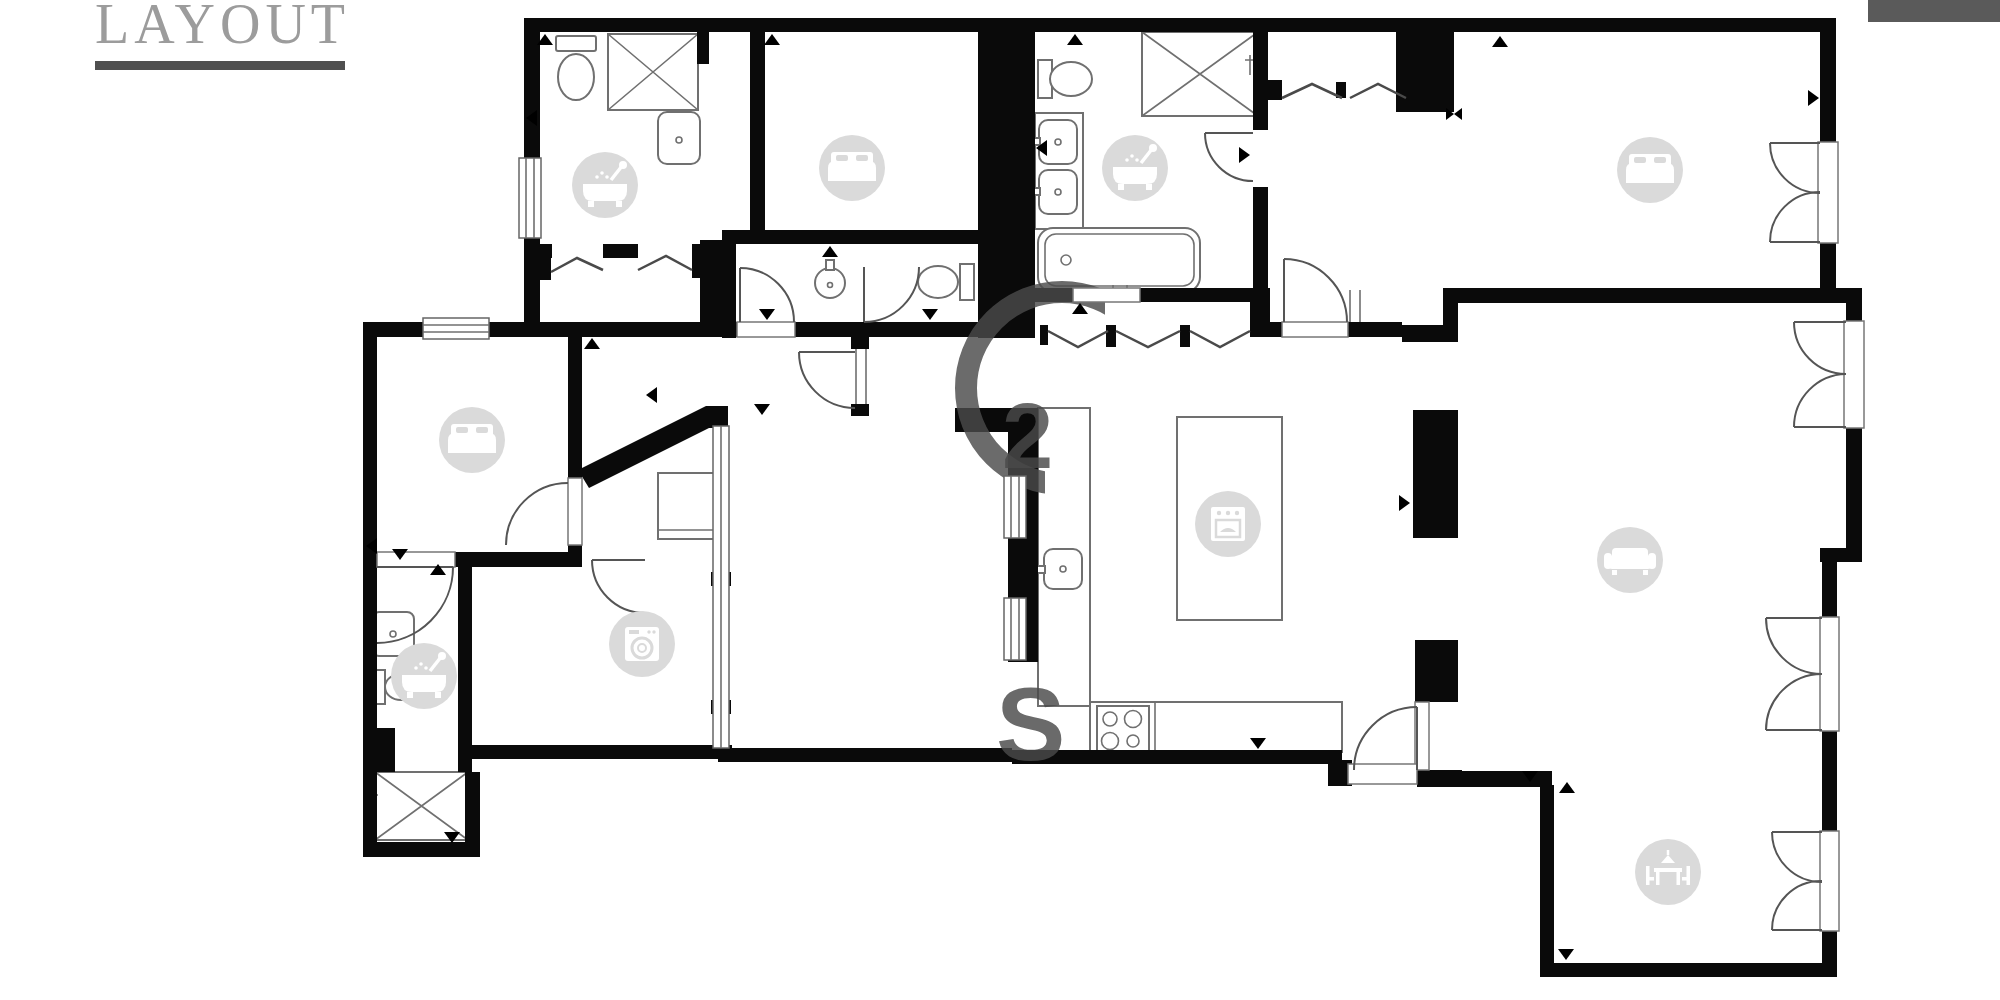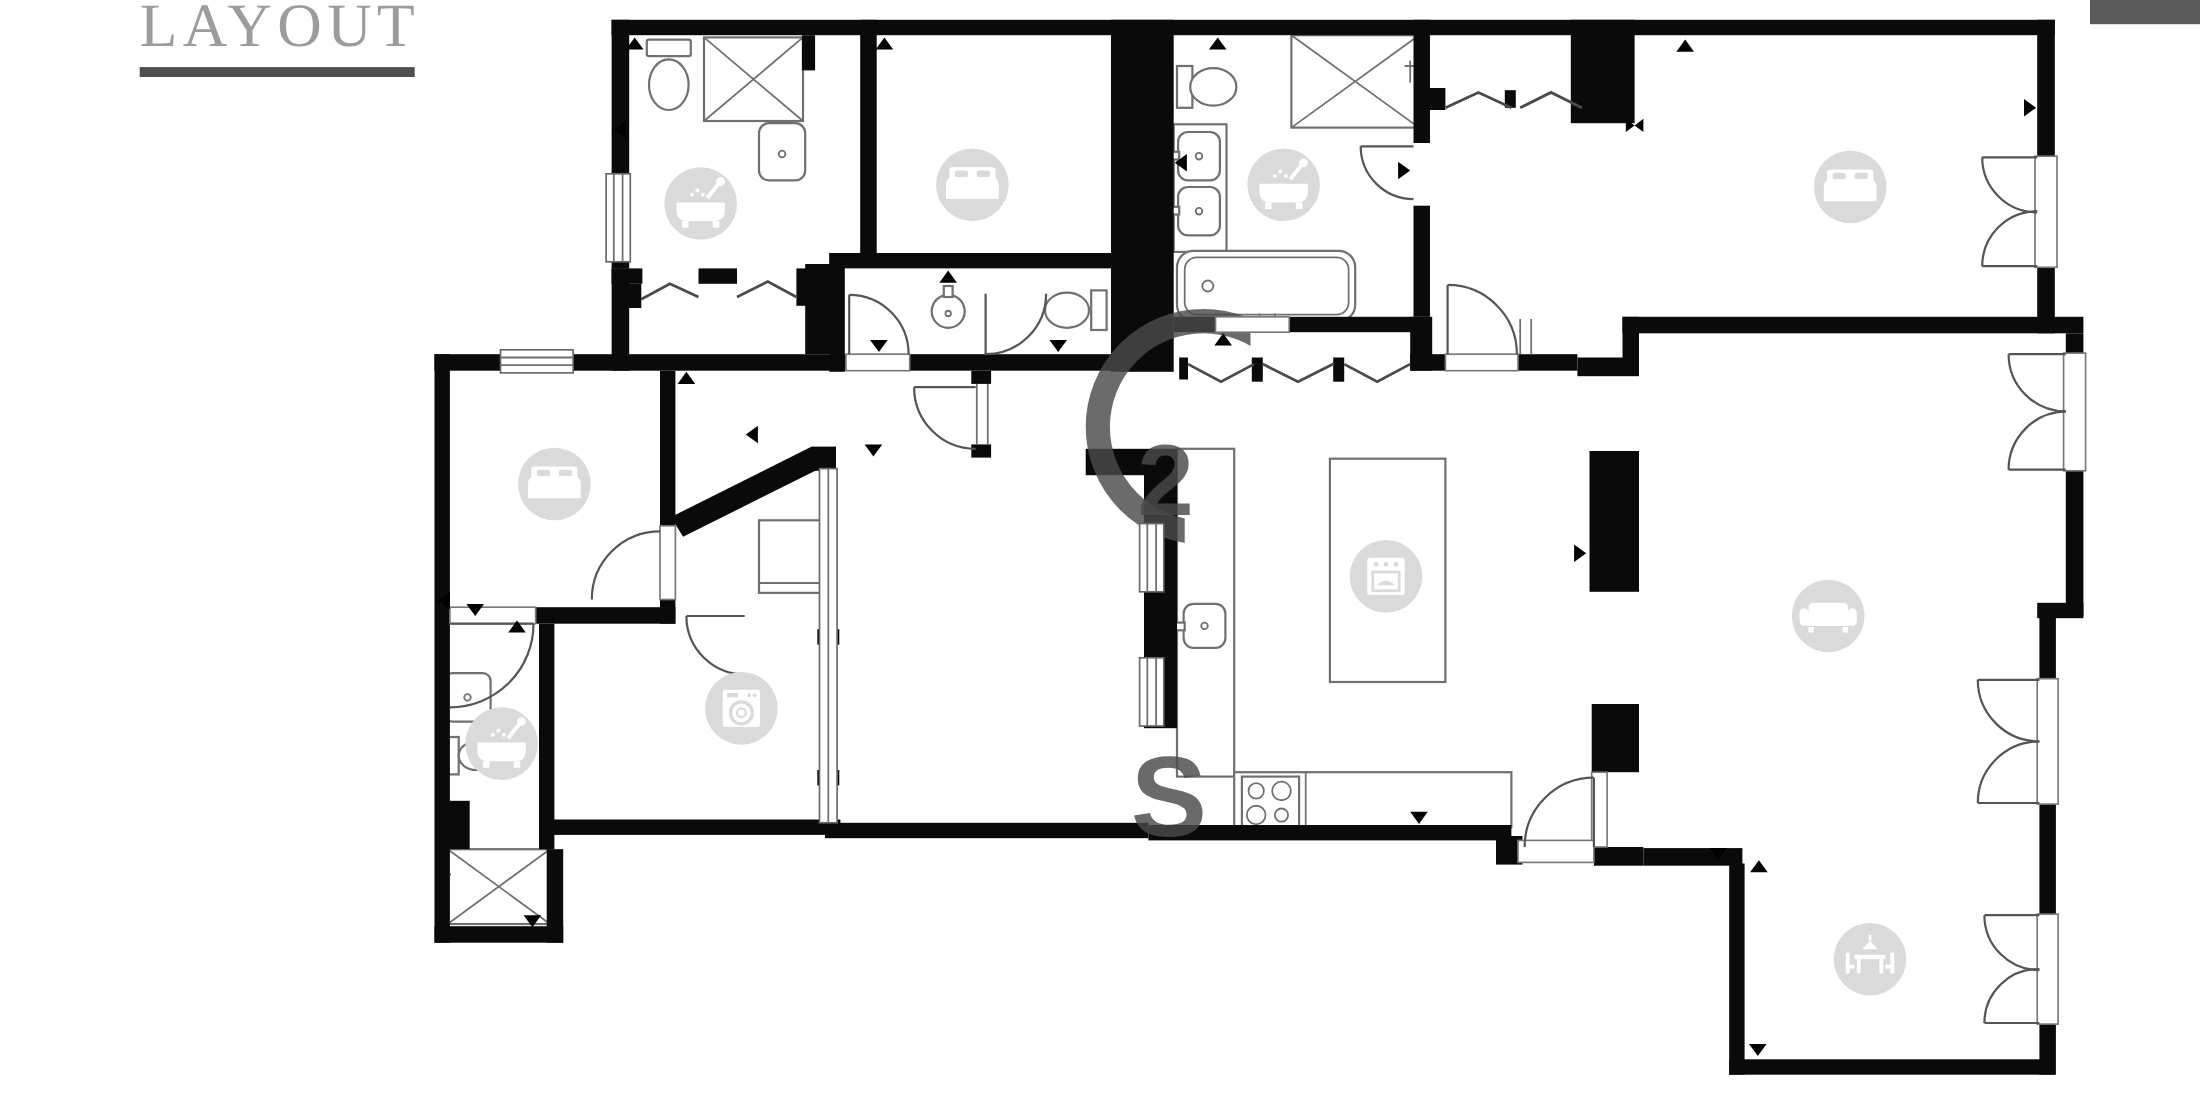--- a/index.html
+++ b/index.html
@@ -1,16 +1,16 @@
 <!DOCTYPE html>
 <html><head>
 <meta charset="utf-8">
 <style>
   html,body{margin:0;padding:0;background:#ffffff;width:2000px;height:1000px;overflow:hidden;}
-  #stage{position:relative;width:1620px;height:1000px;background:#fff;font-family:"Liberation Sans",sans-serif;margin-left:32px;}
+  #stage{position:relative;width:1620px;height:1000px;background:#fff;font-family:"Liberation Sans",sans-serif;}
   #page-title{position:absolute;left:95px;top:-8px;font-family:"Liberation Serif",serif;
       font-size:56px;letter-spacing:5px;color:#9c9c9c;font-weight:400;}
   #title-underline{position:absolute;left:95px;top:61px;width:250px;height:9px;background:#4f4f4f;}
   #top-right-bar{position:absolute;left:1868px;top:0;width:132px;height:22px;background:#5a5a5a;}
   svg{position:absolute;left:0;top:0;}
   .wall{fill:#0a0a0a;}
   .fx{stroke:#707070;stroke-width:2;fill:#ffffff;}
   .fxline{stroke:#707070;stroke-width:1.6;fill:none;}
   .arc{stroke:#555555;stroke-width:2;fill:none;}
   .leaf{stroke:#555555;stroke-width:2;fill:none;}

